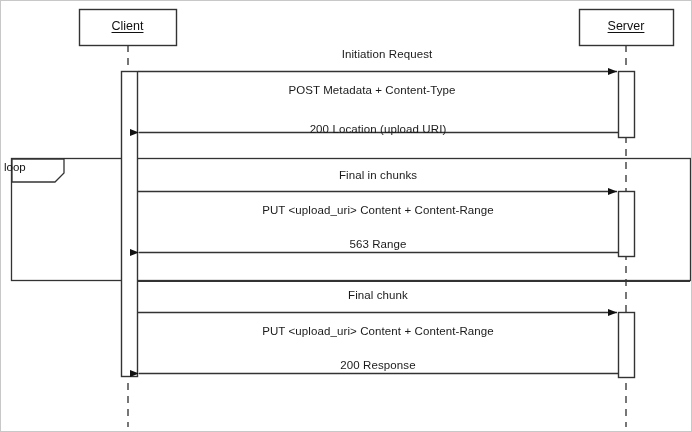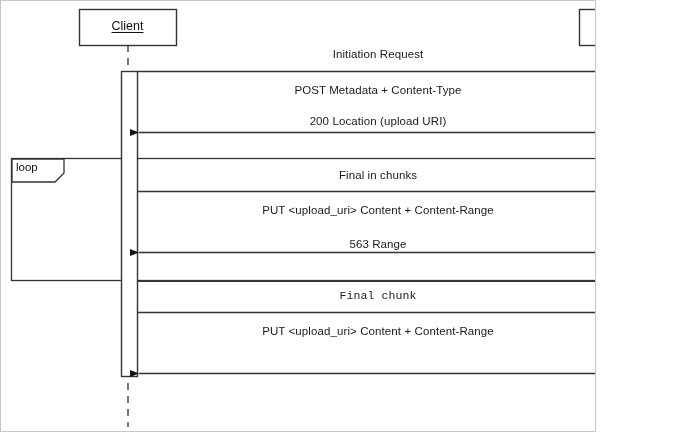--- a/index.html
+++ b/index.html
@@ -2,21 +2,21 @@
 <html><head>
 <meta charset="utf-8">
 <style>
   html, body {
     margin: 0;
     padding: 0;
     background: #ffffff;
   }
   #canvas {
     position: relative;
-    width: 596px;
+    width: 692px;
     height: 432px;
     background: #ffffff;
     border: 1px solid #c8c8c8;
     box-sizing: border-box;
     overflow: hidden;
     font-family: "Liberation Sans", sans-serif;
     color: #1a1a1a;
   }
   #canvas svg {
     position: absolute;
@@ -99,32 +99,33 @@
 
     <line x1="137" y1="311.5" x2="616" y2="311.5" stroke="#333333" stroke-width="1.3" marker-end="url(#arrow-right)"></line>
     <line x1="617" y1="372.5" x2="138" y2="372.5" stroke="#333333" stroke-width="1.3" marker-end="url(#arrow-left)"></line>
 
   </svg>
 
   <div class="part-label" style="left:78px; top:18px; width:97px;">Client</div>
 
   <div class="part-label" style="left:578px; top:18px; width:94px;text-align:center;">Server</div>
 
-  <div class="frag-label" style="left:15px; top:160px;">loop</div>
+  <div class="frag-label" style="left:3px; top:160px;">loop</div>
 
-  <div class="msg-label" style="left:137px; top:47px; width:480px;">Initiation Request</div>
+  <div class="msg-label" style="left:146px; top:47px; width:480px;">Initiation Request</div>
 
   <div class="msg-label" style="left:137px; top:168px; width:480px;">Final in chunks</div>
 
-  <div class="msg-label" style="left:137px; top:288px; width:480px;font-family:Liberation Mono, monospace;">Final chunk</div>
+  <div class="msg-label" style="left:137px; top:288px; width:480px;">Final chunk</div>
 
-  <div class="msg-label" style="left:137px; top:83px; width:480px;">POST Metadata + Content-Type</div>
+  <div class="msg-label" style="left:131px; top:83px; width:480px;">POST Metadata + Content-Type</div>
 
-  <div class="msg-label" style="left:137px; top:114px; width:480px;">200 Location (upload URI)</div>
+  <div class="msg-label" style="left:137px; top:122px; width:480px;">200 Location (upload URI)</div>
 
   <div class="msg-label" style="left:137px; top:203px; width:480px;">PUT &lt;upload_uri&gt; Content + Content-Range</div>
 
   <div class="msg-label" style="left:137px; top:237px; width:480px;">563 Range</div>
 
   <div class="msg-label" style="left:137px; top:324px; width:480px;">PUT &lt;upload_uri&gt; Content + Content-Range</div>
 
+  <div class="msg-label" style="left:137px; top:358px; width:480px;">200 Response</div>
 
 </div>
 
 </body></html>

